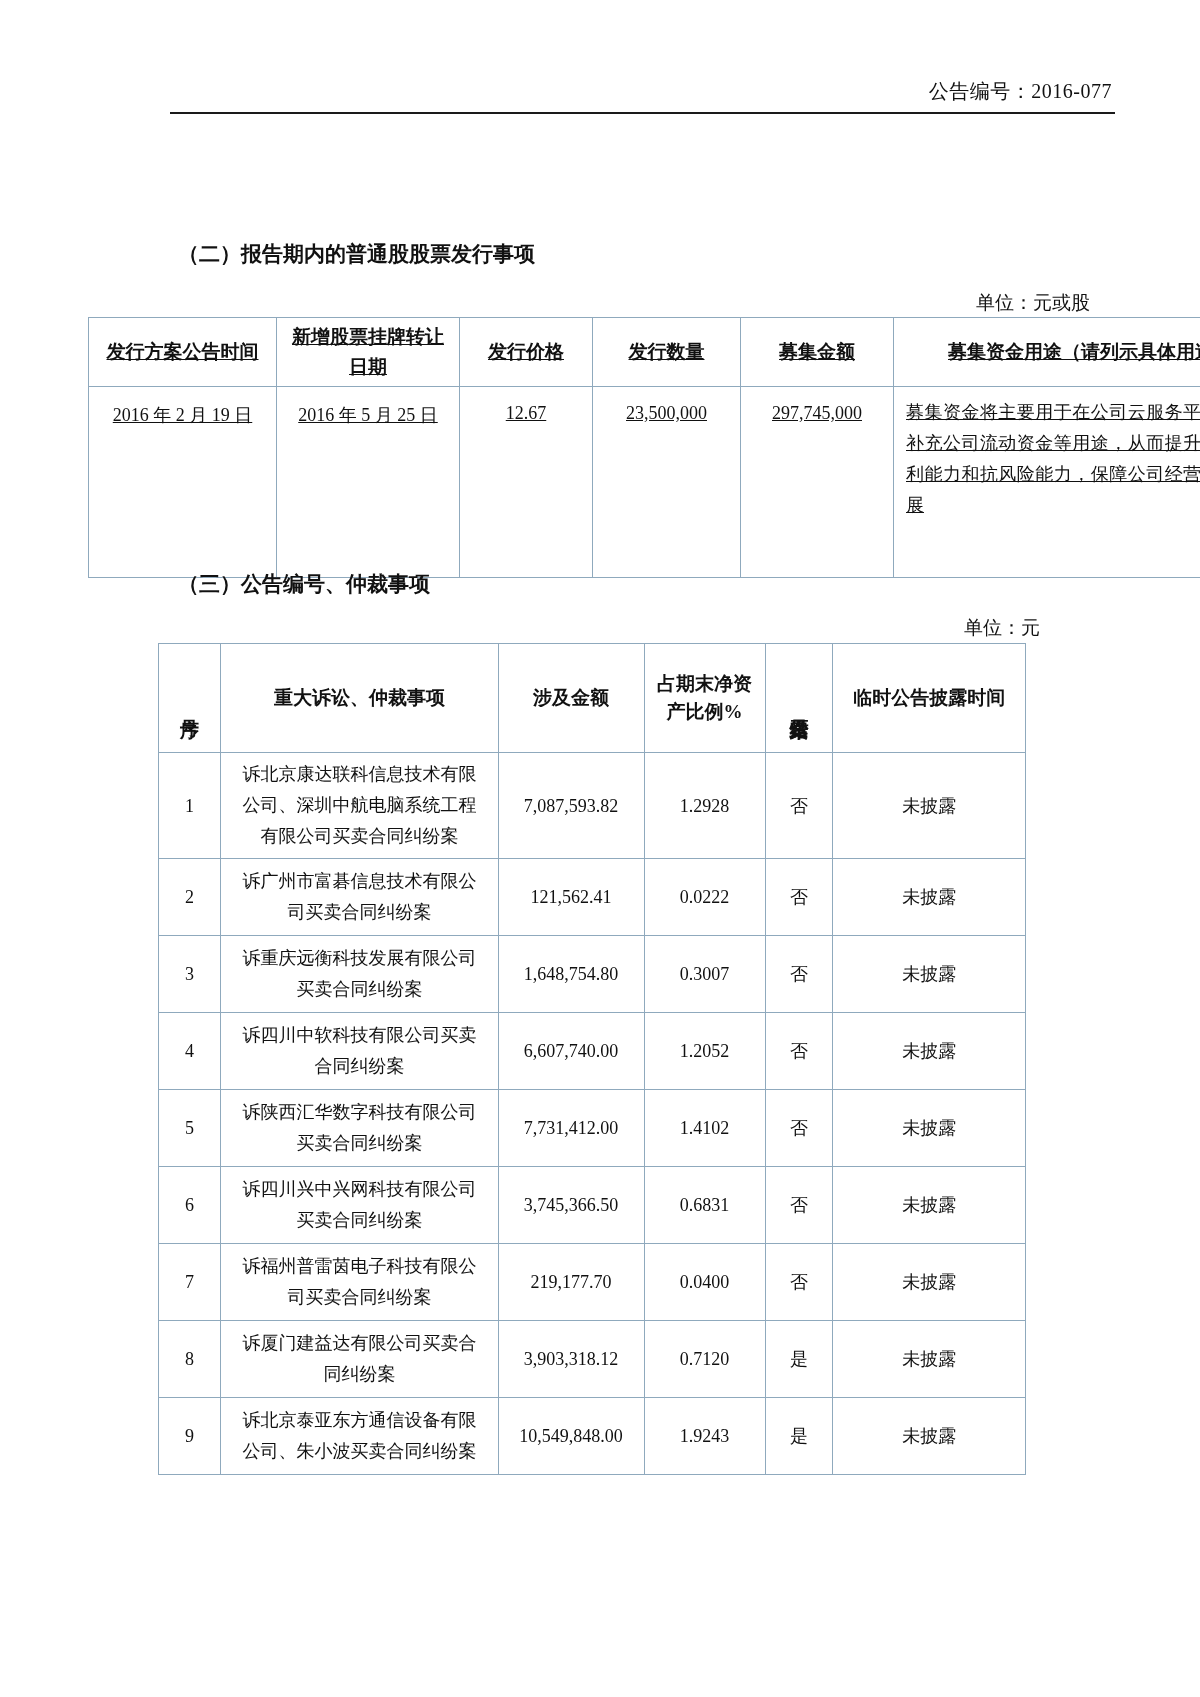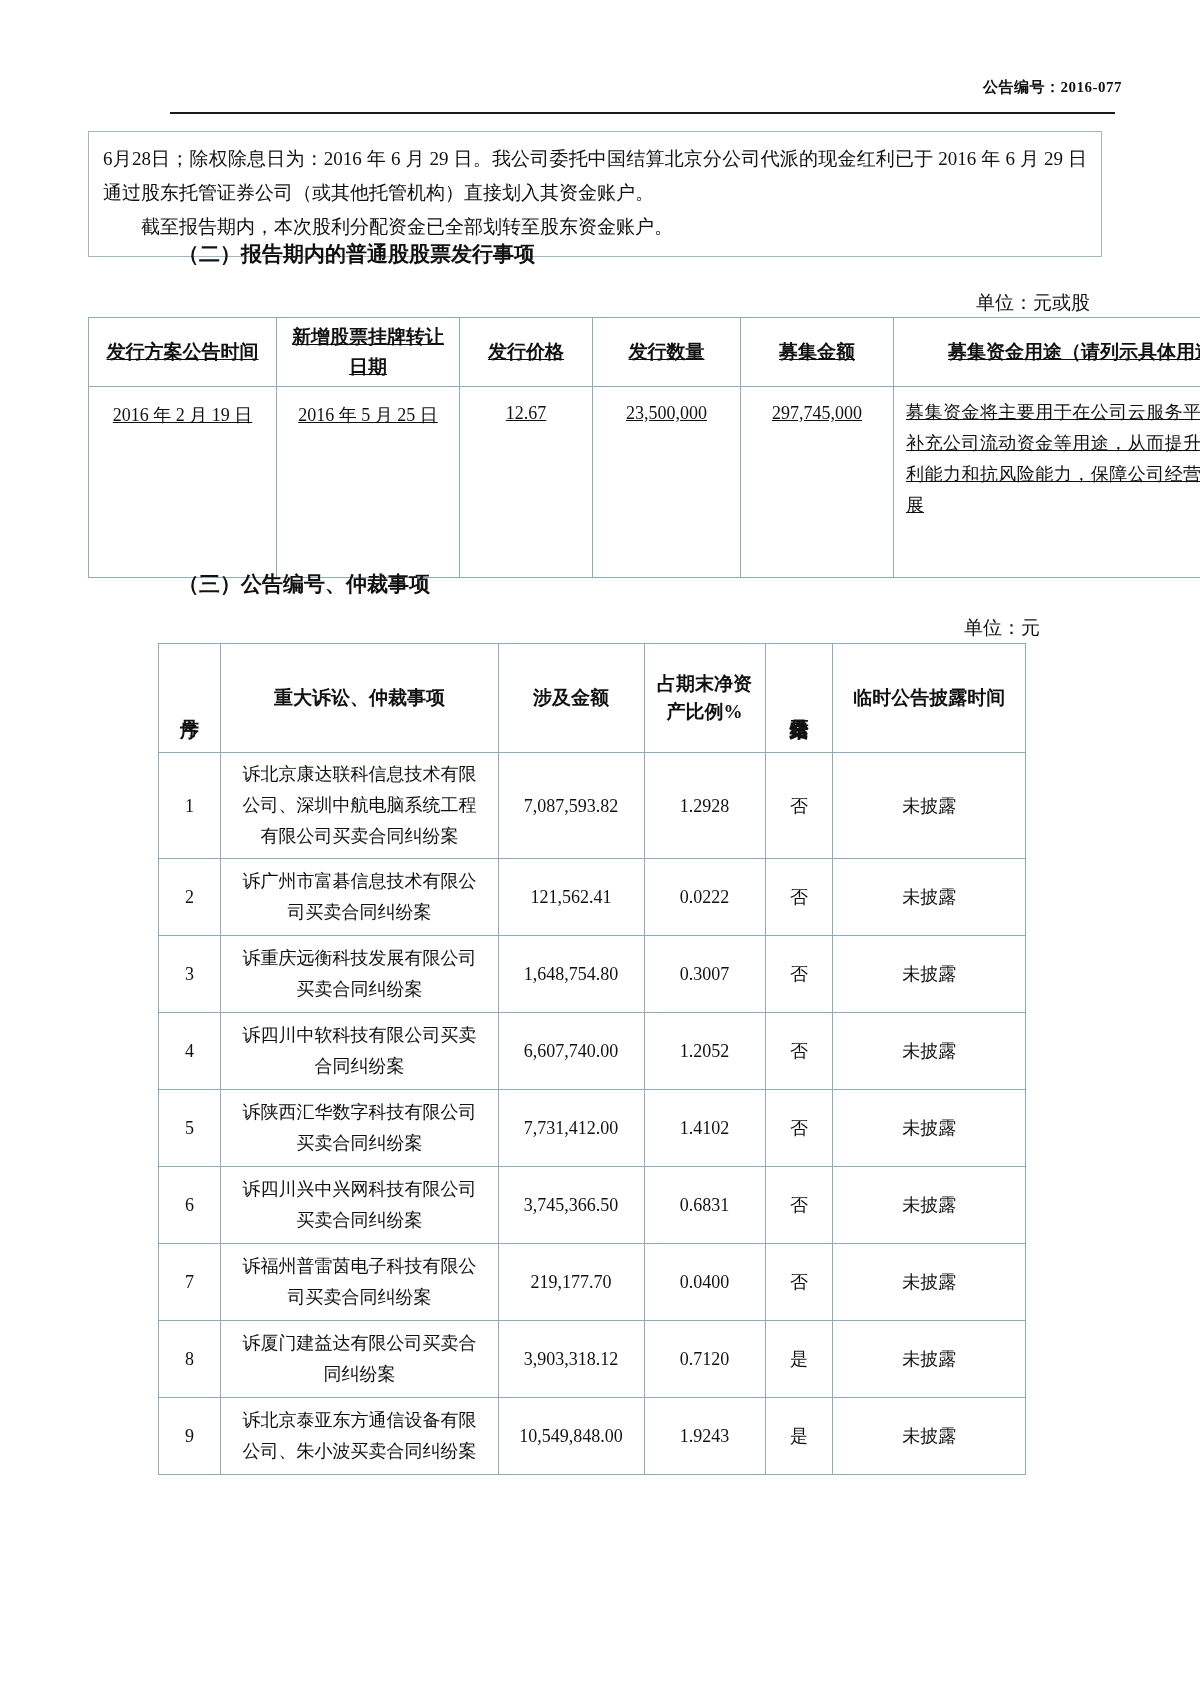--- a/index.html
+++ b/index.html
@@ -17,23 +17,23 @@
   .page {
     position: relative;
     width: 1200px;
     height: 1697px;
     box-sizing: border-box;
     padding: 0;
   }
   .header {
     position: absolute;
     top: 78px;
-    right: 78px;
-    font-size: 15px;
-    font-weight: bold;
+    right: 88px;
+    font-size: 20px;
+    font-weight: normal;
     letter-spacing: 0.5px;
     font-family: "Liberation Serif", serif;
   }
   .header-rule {
     position: absolute;
     top: 112px;
     left: 170px;
     right: 85px;
     border-bottom: 2px solid #1a1a1a;
   }
@@ -153,24 +153,20 @@
   }
 </style>
 </head>
 <body>
 
 <div class="page">
 
   <div class="header">公告编号：2016-077</div>
   <div class="header-rule"></div>
 
-  <div class="quote-box">
-    <p>6月28日；除权除息日为：2016 年 6 月 29 日。我公司委托中国结算北京分公司代派的现金红利已于 2016 年 6 月 29 日通过股东托管证券公司（或其他托管机构）直接划入其资金账户。</p>
-    <p class="indent2">截至报告期内，本次股利分配资金已全部划转至股东资金账户。</p>
-  </div>
 
   <div class="section-title" id="sec2-title">（二）报告期内的普通股股票发行事项</div>
   <div class="unit-label" id="unit1">单位：元或股</div>
 
   <table id="issue-table">
     <thead>
       <tr>
         <th style="width:175px">发行方案公告时间</th>
         <th style="width:170px">新增股票挂牌转让日期</th>
         <th style="width:120px">发行价格</th>

